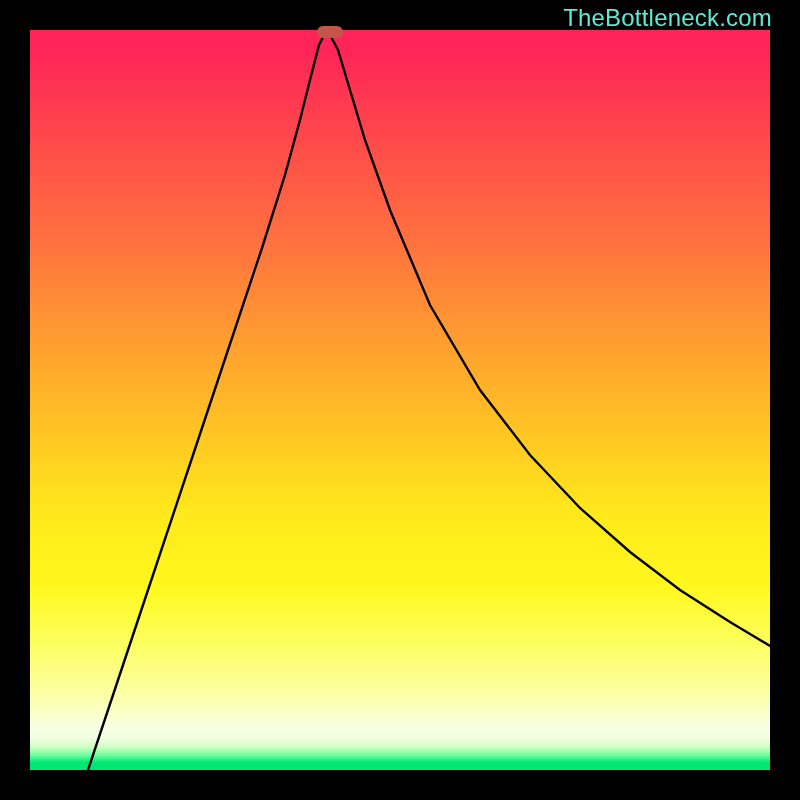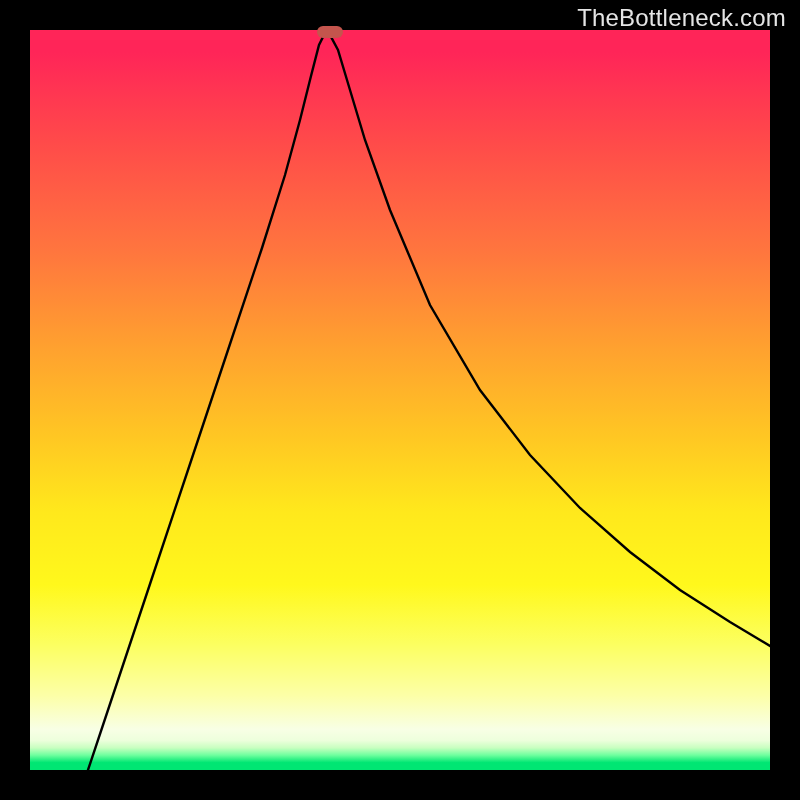--- a/index.html
+++ b/index.html
@@ -32,22 +32,22 @@
       #edffdc 96%,
       #c8ffc0 97%,
       #6dff9e 98%,
       #00e673 99%,
       #00e673 100%
     );
   }
   .watermark {
     position: absolute;
     top: 4px;
-    right: 14px;
-    color: #e5e5e5;
+    right: 28px;
+    color: #5eead4;
     font-size: 24px;
     letter-spacing: 0.2px;
     z-index: 10;
     margin-left: 36px;
   }
   svg.curve {
     position: absolute;
     left: 0;
     top: 0;
     width: 740px;

